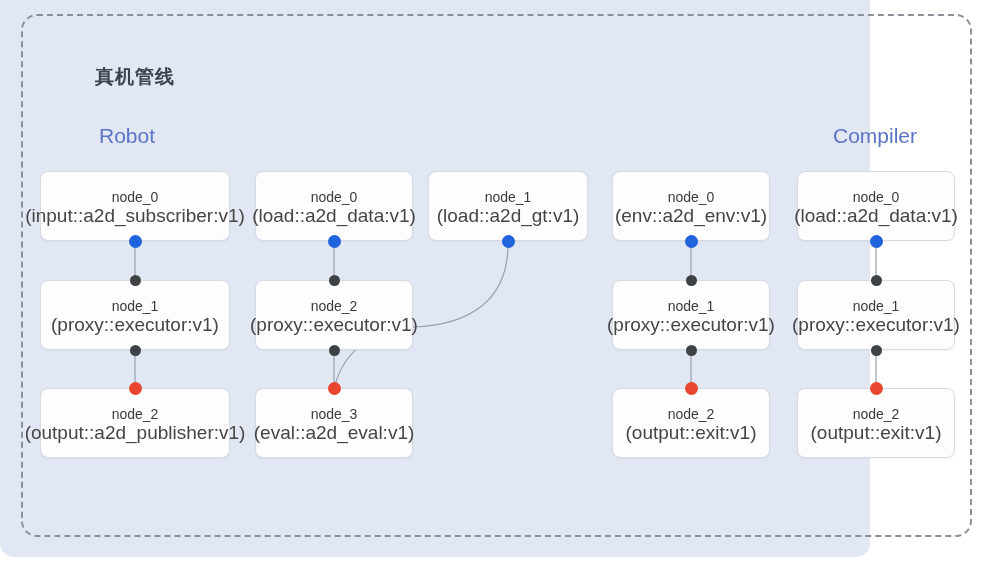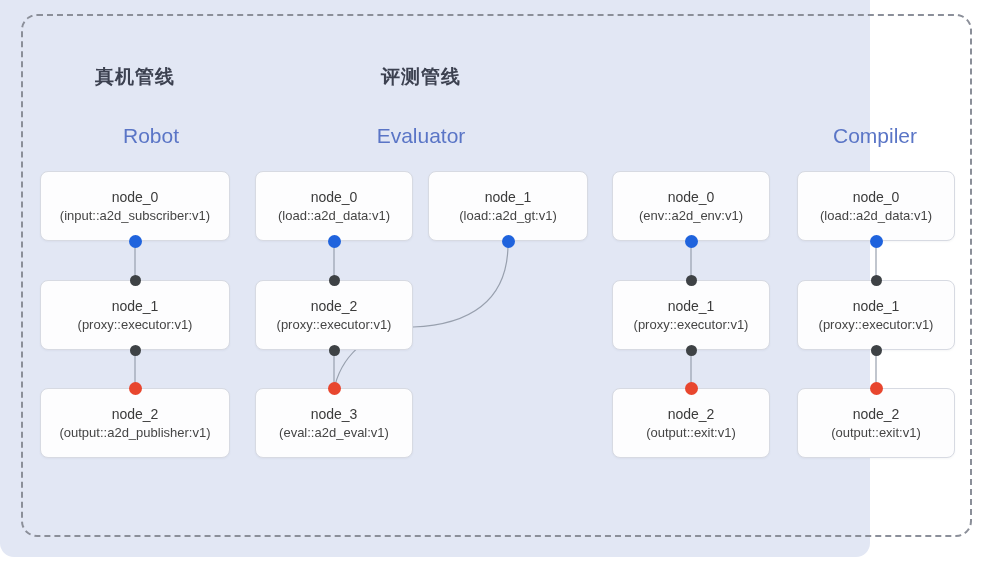--- a/index.html
+++ b/index.html
@@ -49,21 +49,21 @@
     border-radius: 8px;
     box-shadow: 0 1px 2px rgba(60,70,100,0.05);
     display: flex; flex-direction: column;
     align-items: center; justify-content: center;
     gap: 3px;
   }
   .node-name {
     font-size: 14px; color: #3b3b3b; line-height: 16px;
   }
   .node-type {
-    font-size: 13px; color: #454545; line-height: 16px;
+    font-size: 19px; color: #454545; line-height: 16px;
   }
   .port {
     position: absolute;
     border-radius: 50%;
   }
   .port.blue { width: 13px; height: 13px; background: var(--port-output-blue, #1f63dd); }
   .port.dark { width: 11px; height: 11px; background: var(--port-input-dark, #3e4245); }
   .port.red  { width: 13px; height: 13px; background: var(--port-input-red, #e8462e); }
   #edges-layer {
     position: absolute; left: 0; top: 0;
@@ -87,24 +87,22 @@
     <line x1="334" y1="241" x2="334" y2="280"></line>
     <line x1="334" y1="350" x2="334" y2="388"></line>
     <path d="M 508 244 C 508 302, 468 325, 413 327 C 372 329, 344 352, 335 385"></path>
     <line x1="691" y1="241" x2="691" y2="280"></line>
     <line x1="691" y1="350" x2="691" y2="388"></line>
     <line x1="876" y1="241" x2="876" y2="280"></line>
     <line x1="876" y1="350" x2="876" y2="388"></line>
   </svg>
 
   <div class="title-zh" style="left:35px">真机管线</div>
-  <div class="title-zh" style="left:321px">评测管线</div>
 
-  <div class="title-en" style="left:51px">Robot</div>
-  <div class="title-en" style="left:321px">Evaluator</div>
+  <div class="title-en" style="left:27px">Robot</div>
   <div class="title-en" style="left:775px">Compiler</div>
 
   <div class="node-box" style="left:40px; top:171px; width:190px">
     <div class="node-name">node_0</div>
     <div class="node-type">(input::a2d_subscriber:v1)</div>
   </div>
   <div class="node-box" style="left:40px; top:280px; width:190px">
     <div class="node-name">node_1</div>
     <div class="node-type">(proxy::executor:v1)</div>
   </div>

